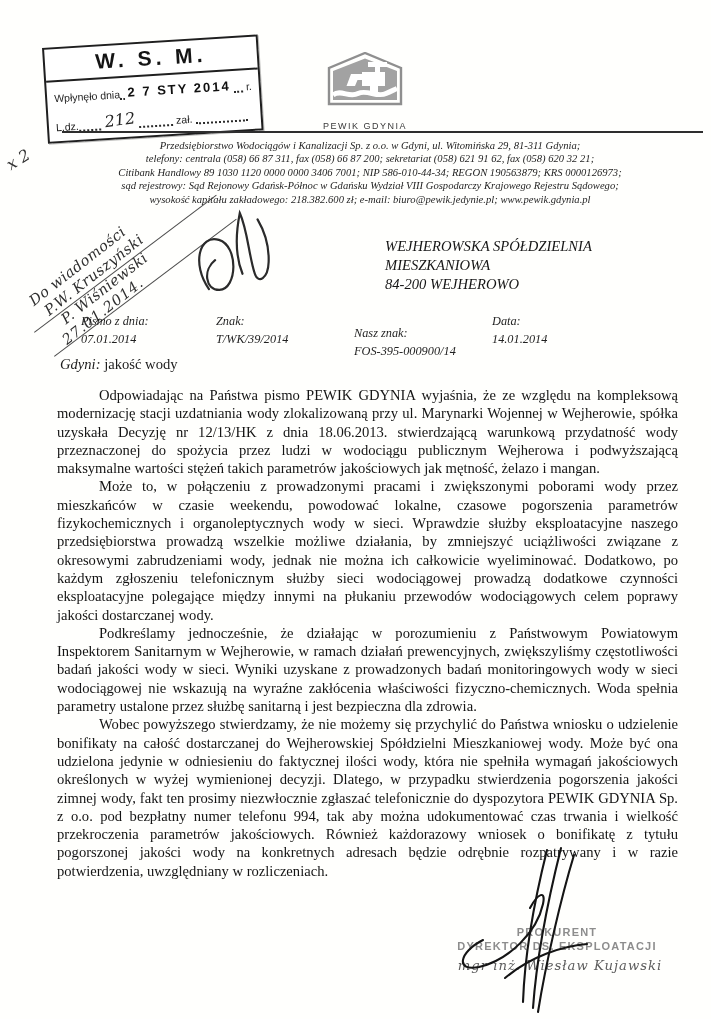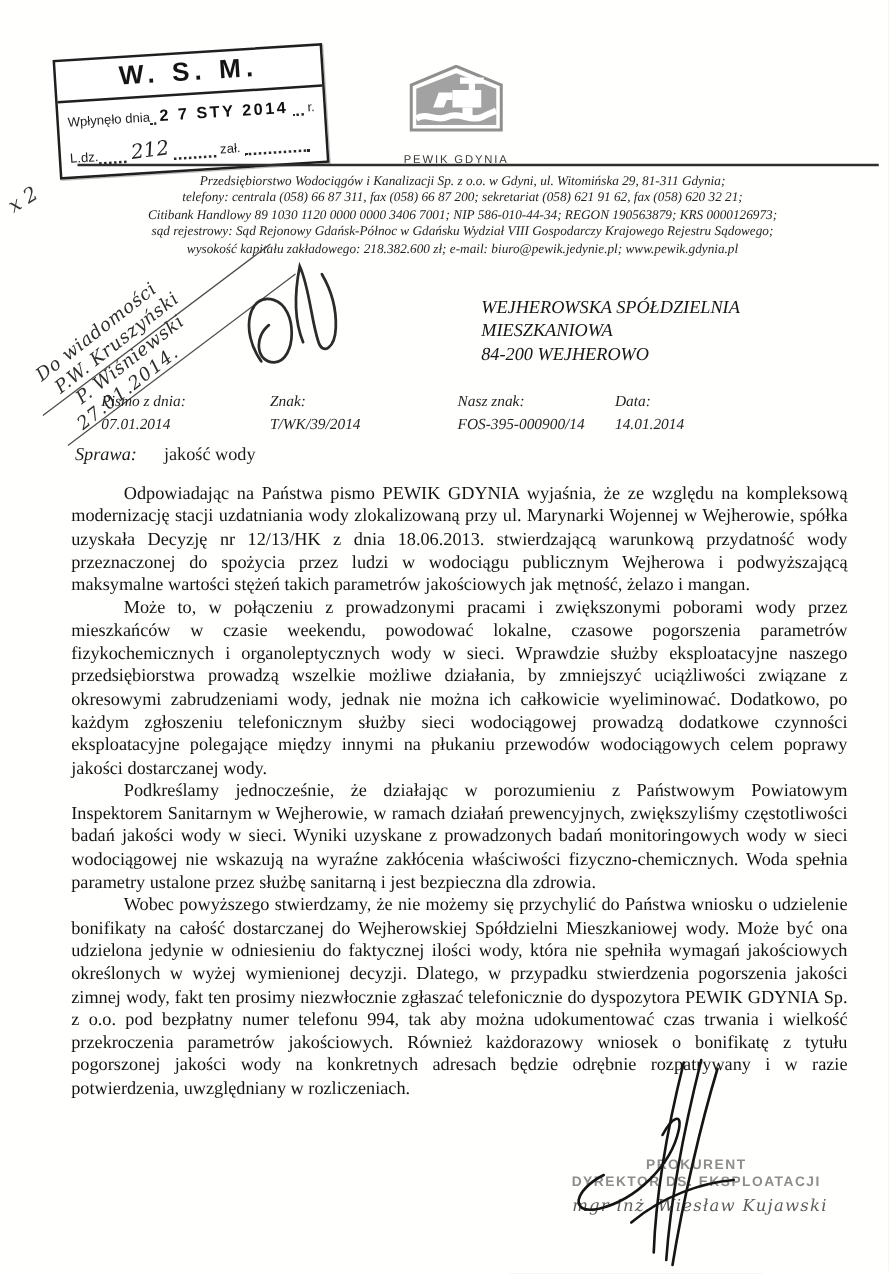--- a/index.html
+++ b/index.html
@@ -67,25 +67,25 @@
   
   .recipient{
     position:absolute;left:385px;top:237px;font-weight:normal;font-style:italic;
     font-size:14.6px;line-height:19px;color:#161616;
   }
   
   .refrow{position:absolute;top:314px;left:0;width:711px;font-style:italic;font-size:12.3px;color:#1f1f1f;}
   .refcol{position:absolute;top:0;}
   .refcol .lab{display:block;}
   .refcol .val{display:block;margin-top:3px;}
-  .rc0{left:81px;} .rc1{left:216px;} .rc2{left:366px;} .rc3{left:492px;}
+  .rc0{left:81px;} .rc1{left:216px;} .rc2{left:354px;margin-top:12px;} .rc3{left:492px;}
   
   .subject{position:absolute;left:60px;top:356px;font-size:14.6px;}
   .subject .lab{font-style:italic;}
-  .subject .val{margin-left:18px;}
+  .subject .val{}
   
   .body-text{
     position:absolute;left:57px;top:386px;width:621px;
     font-size:14.6px;line-height:18.3px;text-align:justify;color:#141414;
   }
   .body-text p{margin:0;text-indent:42px;}
   
   .sig-svg{position:absolute;left:447px;top:846px;}
   .sig-stamp{
     position:absolute;left:428px;top:926px;width:258px;text-align:center;
@@ -180,21 +180,21 @@
       <span class="lab">Nasz znak:</span>
       <span class="val">FOS-395-000900/14</span>
     </div>
     <div class="refcol rc3">
       <span class="lab">Data:</span>
       <span class="val">14.01.2014</span>
     </div>
   </div>
 
   <div class="subject">
-    <span class="lab">Sprawa:</span>
+    <span class="lab">Gdyni:</span>
     <span class="val">jakość wody</span>
   </div>
 
   <div class="body-text">
     <p>Odpowiadając na Państwa pismo PEWIK GDYNIA wyjaśnia, że ze względu na kompleksową modernizację stacji uzdatniania wody zlokalizowaną przy ul. Marynarki Wojennej w Wejherowie, spółka uzyskała Decyzję nr 12/13/HK z dnia 18.06.2013. stwierdzającą warunkową przydatność wody przeznaczonej do spożycia przez ludzi w wodociągu publicznym Wejherowa i podwyższającą maksymalne wartości stężeń takich parametrów jakościowych jak mętność, żelazo i mangan.</p>
     <p>Może to, w połączeniu z prowadzonymi pracami i zwiększonymi poborami wody przez mieszkańców w czasie weekendu, powodować lokalne, czasowe pogorszenia parametrów fizykochemicznych i organoleptycznych wody w sieci. Wprawdzie służby eksploatacyjne naszego przedsiębiorstwa prowadzą wszelkie możliwe działania, by zmniejszyć uciążliwości związane z okresowymi zabrudzeniami wody, jednak nie można ich całkowicie wyeliminować. Dodatkowo, po każdym zgłoszeniu telefonicznym służby sieci wodociągowej prowadzą dodatkowe czynności eksploatacyjne polegające między innymi na płukaniu przewodów wodociągowych celem poprawy jakości dostarczanej wody.</p>
     <p>Podkreślamy jednocześnie, że działając w porozumieniu z Państwowym Powiatowym Inspektorem Sanitarnym w Wejherowie, w ramach działań prewencyjnych, zwiększyliśmy częstotliwości badań jakości wody w sieci. Wyniki uzyskane z prowadzonych badań monitoringowych wody w sieci wodociągowej nie wskazują na wyraźne zakłócenia właściwości fizyczno-chemicznych. Woda spełnia parametry ustalone przez służbę sanitarną i jest bezpieczna dla zdrowia.</p>
     <p>Wobec powyższego stwierdzamy, że nie możemy się przychylić do Państwa wniosku o udzielenie bonifikaty na całość dostarczanej do Wejherowskiej Spółdzielni Mieszkaniowej wody. Może być ona udzielona jedynie w odniesieniu do faktycznej ilości wody, która nie spełniła wymagań jakościowych określonych w wyżej wymienionej decyzji. Dlatego, w przypadku stwierdzenia pogorszenia jakości zimnej wody, fakt ten prosimy niezwłocznie zgłaszać telefonicznie do dyspozytora PEWIK GDYNIA Sp. z o.o. pod bezpłatny numer telefonu 994, tak aby można udokumentować czas trwania i wielkość przekroczenia parametrów jakościowych. Również każdorazowy wniosek o bonifikatę z tytułu pogorszonej jakości wody na konkretnych adresach będzie odrębnie rozpatrywany i w razie potwierdzenia, uwzględniany w rozliczeniach.</p>
   </div>
 

